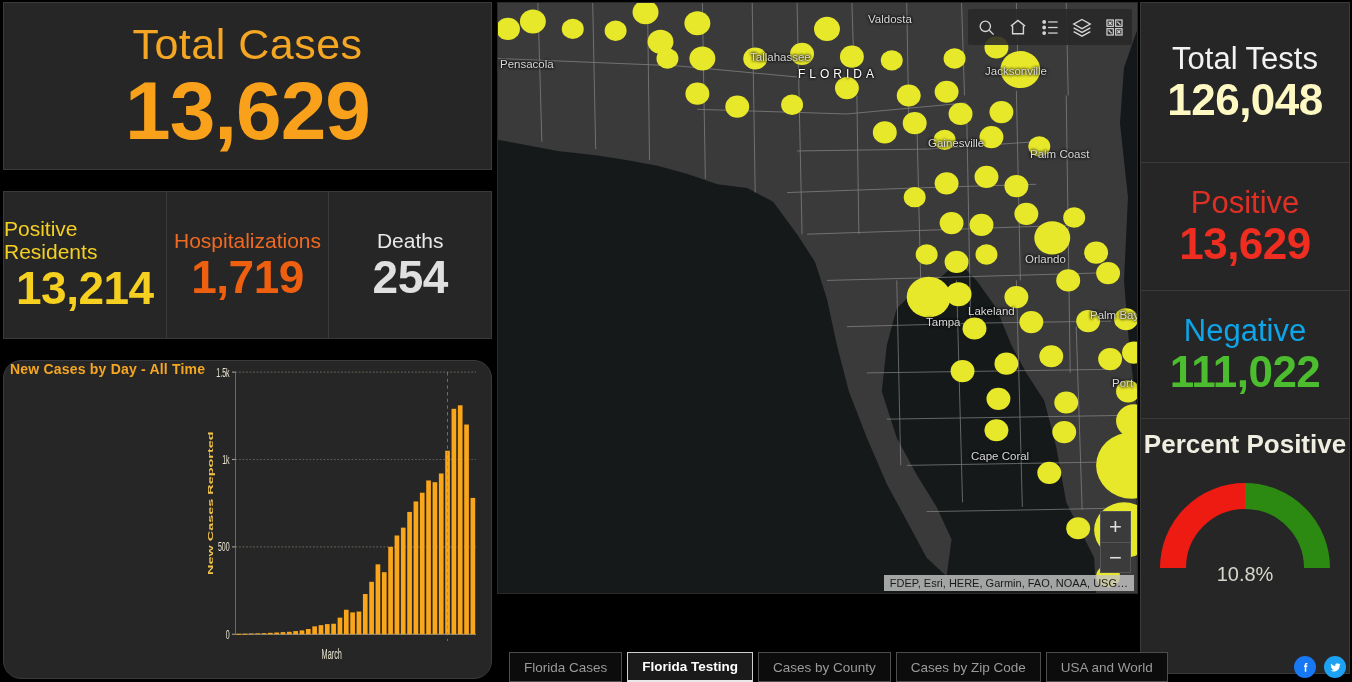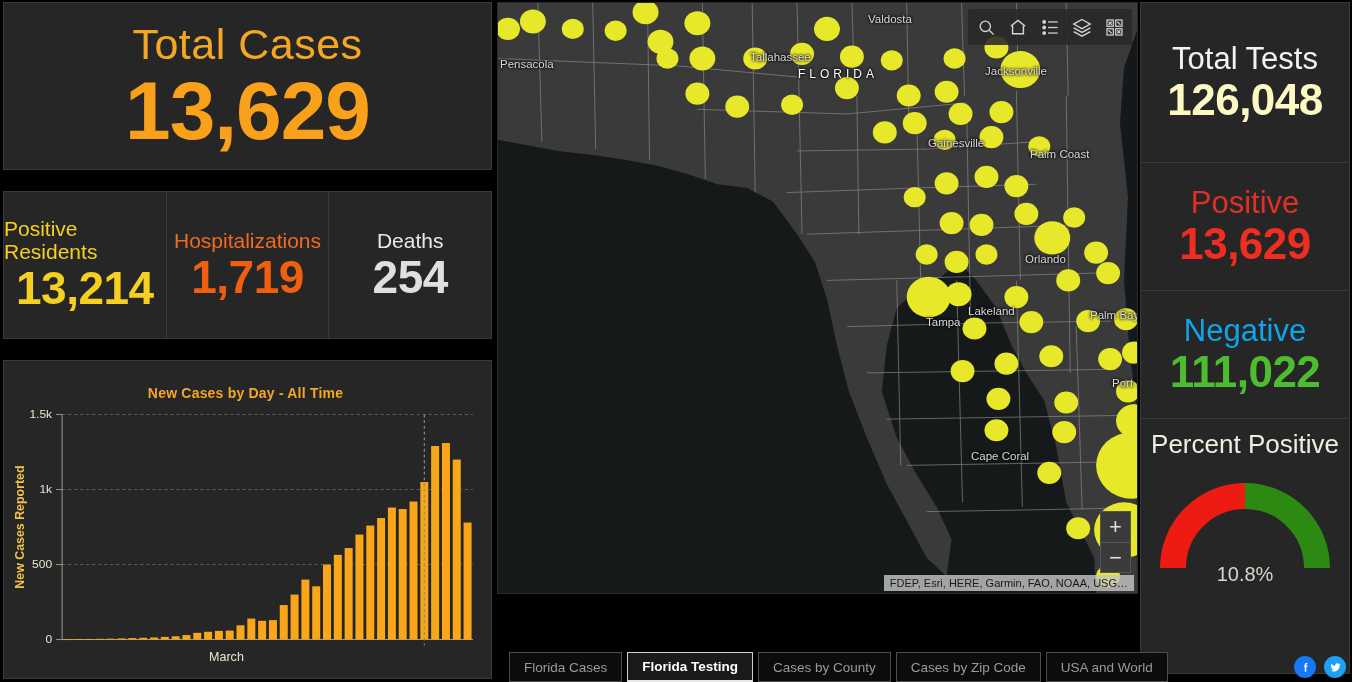--- a/index.html
+++ b/index.html
@@ -61,23 +61,24 @@
   .stat-label { font-size: 21px; font-weight: 300; line-height: 1.1; }
   .stat-value { font-size: 46px; font-weight: 700; line-height: 1.05; margin-top: 1px; letter-spacing: -0.5px; }
   .c-yellow { color: #f5d020; }
   .c-orange-lbl { color: #f06a22; }
   .c-orange { color: #ee5f10; }
   .c-white-lbl { color: #e8e8e8; }
   .c-white { color: #e0e0e0; }
 
   .chart-panel {
     flex: 1;
-    display: flex; flex-direction: column;
-    padding: 24px 10px 6px 6px;
+    display: flex; flex-direction: row;
+    padding: 0 10px 6px 6px;
     min-height: 0;
+    border-radius: 18px;
   }
   .chart-title {
     text-align: center; font-size: 14px; font-weight: bold;
     color: #f5a623; margin-bottom: 4px; letter-spacing: 0.2px;
   }
   .chart-body { flex: 1; position: relative; min-height: 0; }
   .chart-svg { width: 100%; height: 100%; display: block; }
 
   
   .map-col {
@@ -182,21 +183,21 @@
   .rp-neg    { height: 128px; }
   .rp-pct    { flex: 1; justify-content: flex-start; padding-top: 10px; }
   .rp-label { font-size: 31px; font-weight: 300; line-height: 1.1; }
   .rp-value { font-size: 44px; font-weight: 700; line-height: 1.08; letter-spacing: -0.5px; }
   .lbl-white { color: #f2f2f2; }
   .val-white { color: #fef9c3; }
   .lbl-red   { color: #e03026; }
   .val-red   { color: #ef2d20; }
   .lbl-green { color: #0ea5e9; }
   .val-green { color: #4cbd2e; }
-  .pct-title { font-size: 26px; font-weight: 400; color: #efeee0; margin-bottom: 2px; }
+  .pct-title { font-size: 26px; font-weight: 700; color: #efeee0; margin-bottom: 2px; }
   .gauge-wrap { position: relative; width: 180px; height: 108px; margin-top: 10px; }
   .gauge-wrap svg { display: block; }
   .gauge-value {
     position: absolute; left: 0; right: 0; bottom: -6px;
     text-align: center; color: #d6d6cc; font-size: 20px; font-weight: 300;
   }
 
   .social {
     position: absolute; right: 6px; bottom: 4px;
     display: flex; gap: 8px; z-index: 20;

